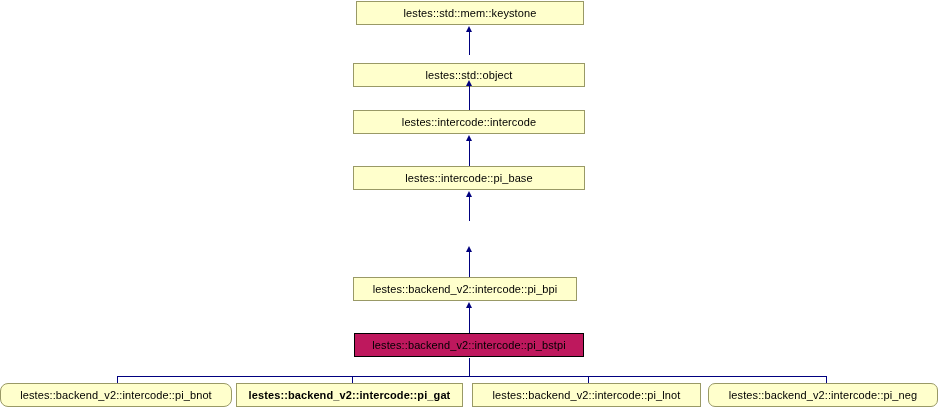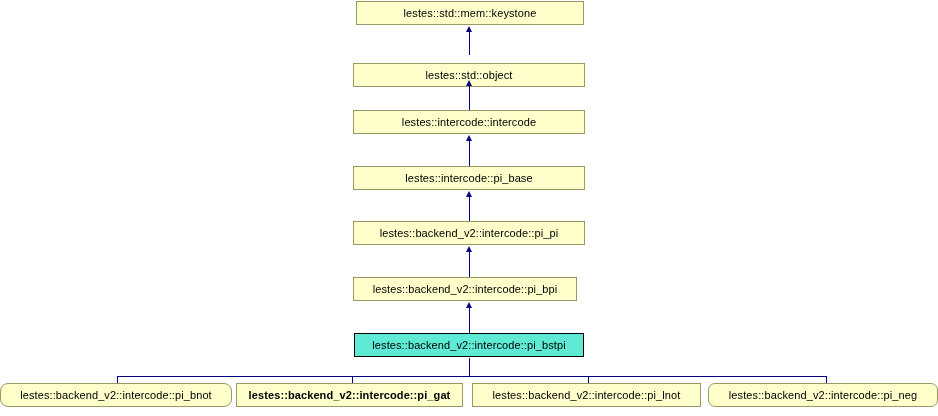--- a/index.html
+++ b/index.html
@@ -31,21 +31,21 @@
     white-space: nowrap;
     font-size: 11px;
     color: #000000;
     background: #ffffcc;
     border: 1px solid #999966;
     letter-spacing: 0.1px;
     overflow: hidden;
   }
 
   .node.highlight {
-    background: #5eead4;
+    background: #be185d;
     border: 1px solid #000000;
   }
 
   
   .vline {
     position: absolute;
     width: 1px;
     background: #00007f;
   }
   .hline {
@@ -69,21 +69,20 @@
 <div id="diagram">
 
   <div class="node" style="left:356px; top:1px; width:228px;">lestes::std::mem::keystone</div>
 
   <div class="node" style="left:353px; top:55px; width:232px;margin-top:8px;">lestes::std::object</div>
 
   <div class="node" style="left:353px; top:110px; width:232px;">lestes::intercode::intercode</div>
 
   <div class="node" style="left:353px; top:166px; width:232px;">lestes::intercode::pi_base</div>
 
-  <div class="node" style="left:353px; top:221px; width:232px;">lestes::backend_v2::intercode::pi_pi</div>
 
   <div class="node" style="left:353px; top:277px; width:224px;">lestes::backend_v2::intercode::pi_bpi</div>
 
   <div class="node highlight" style="left:354px; top:333px; width:230px;">lestes::backend_v2::intercode::pi_bstpi</div>
 
   <div class="vline" style="left:469px; top:32px;  height:23px;"></div>
   <div class="arrowhead" style="left:466px; top:26px;"></div>
 
   <div class="vline" style="left:469px; top:86px;  height:24px;"></div>
   <div class="arrowhead" style="left:466px; top:80px;"></div>

